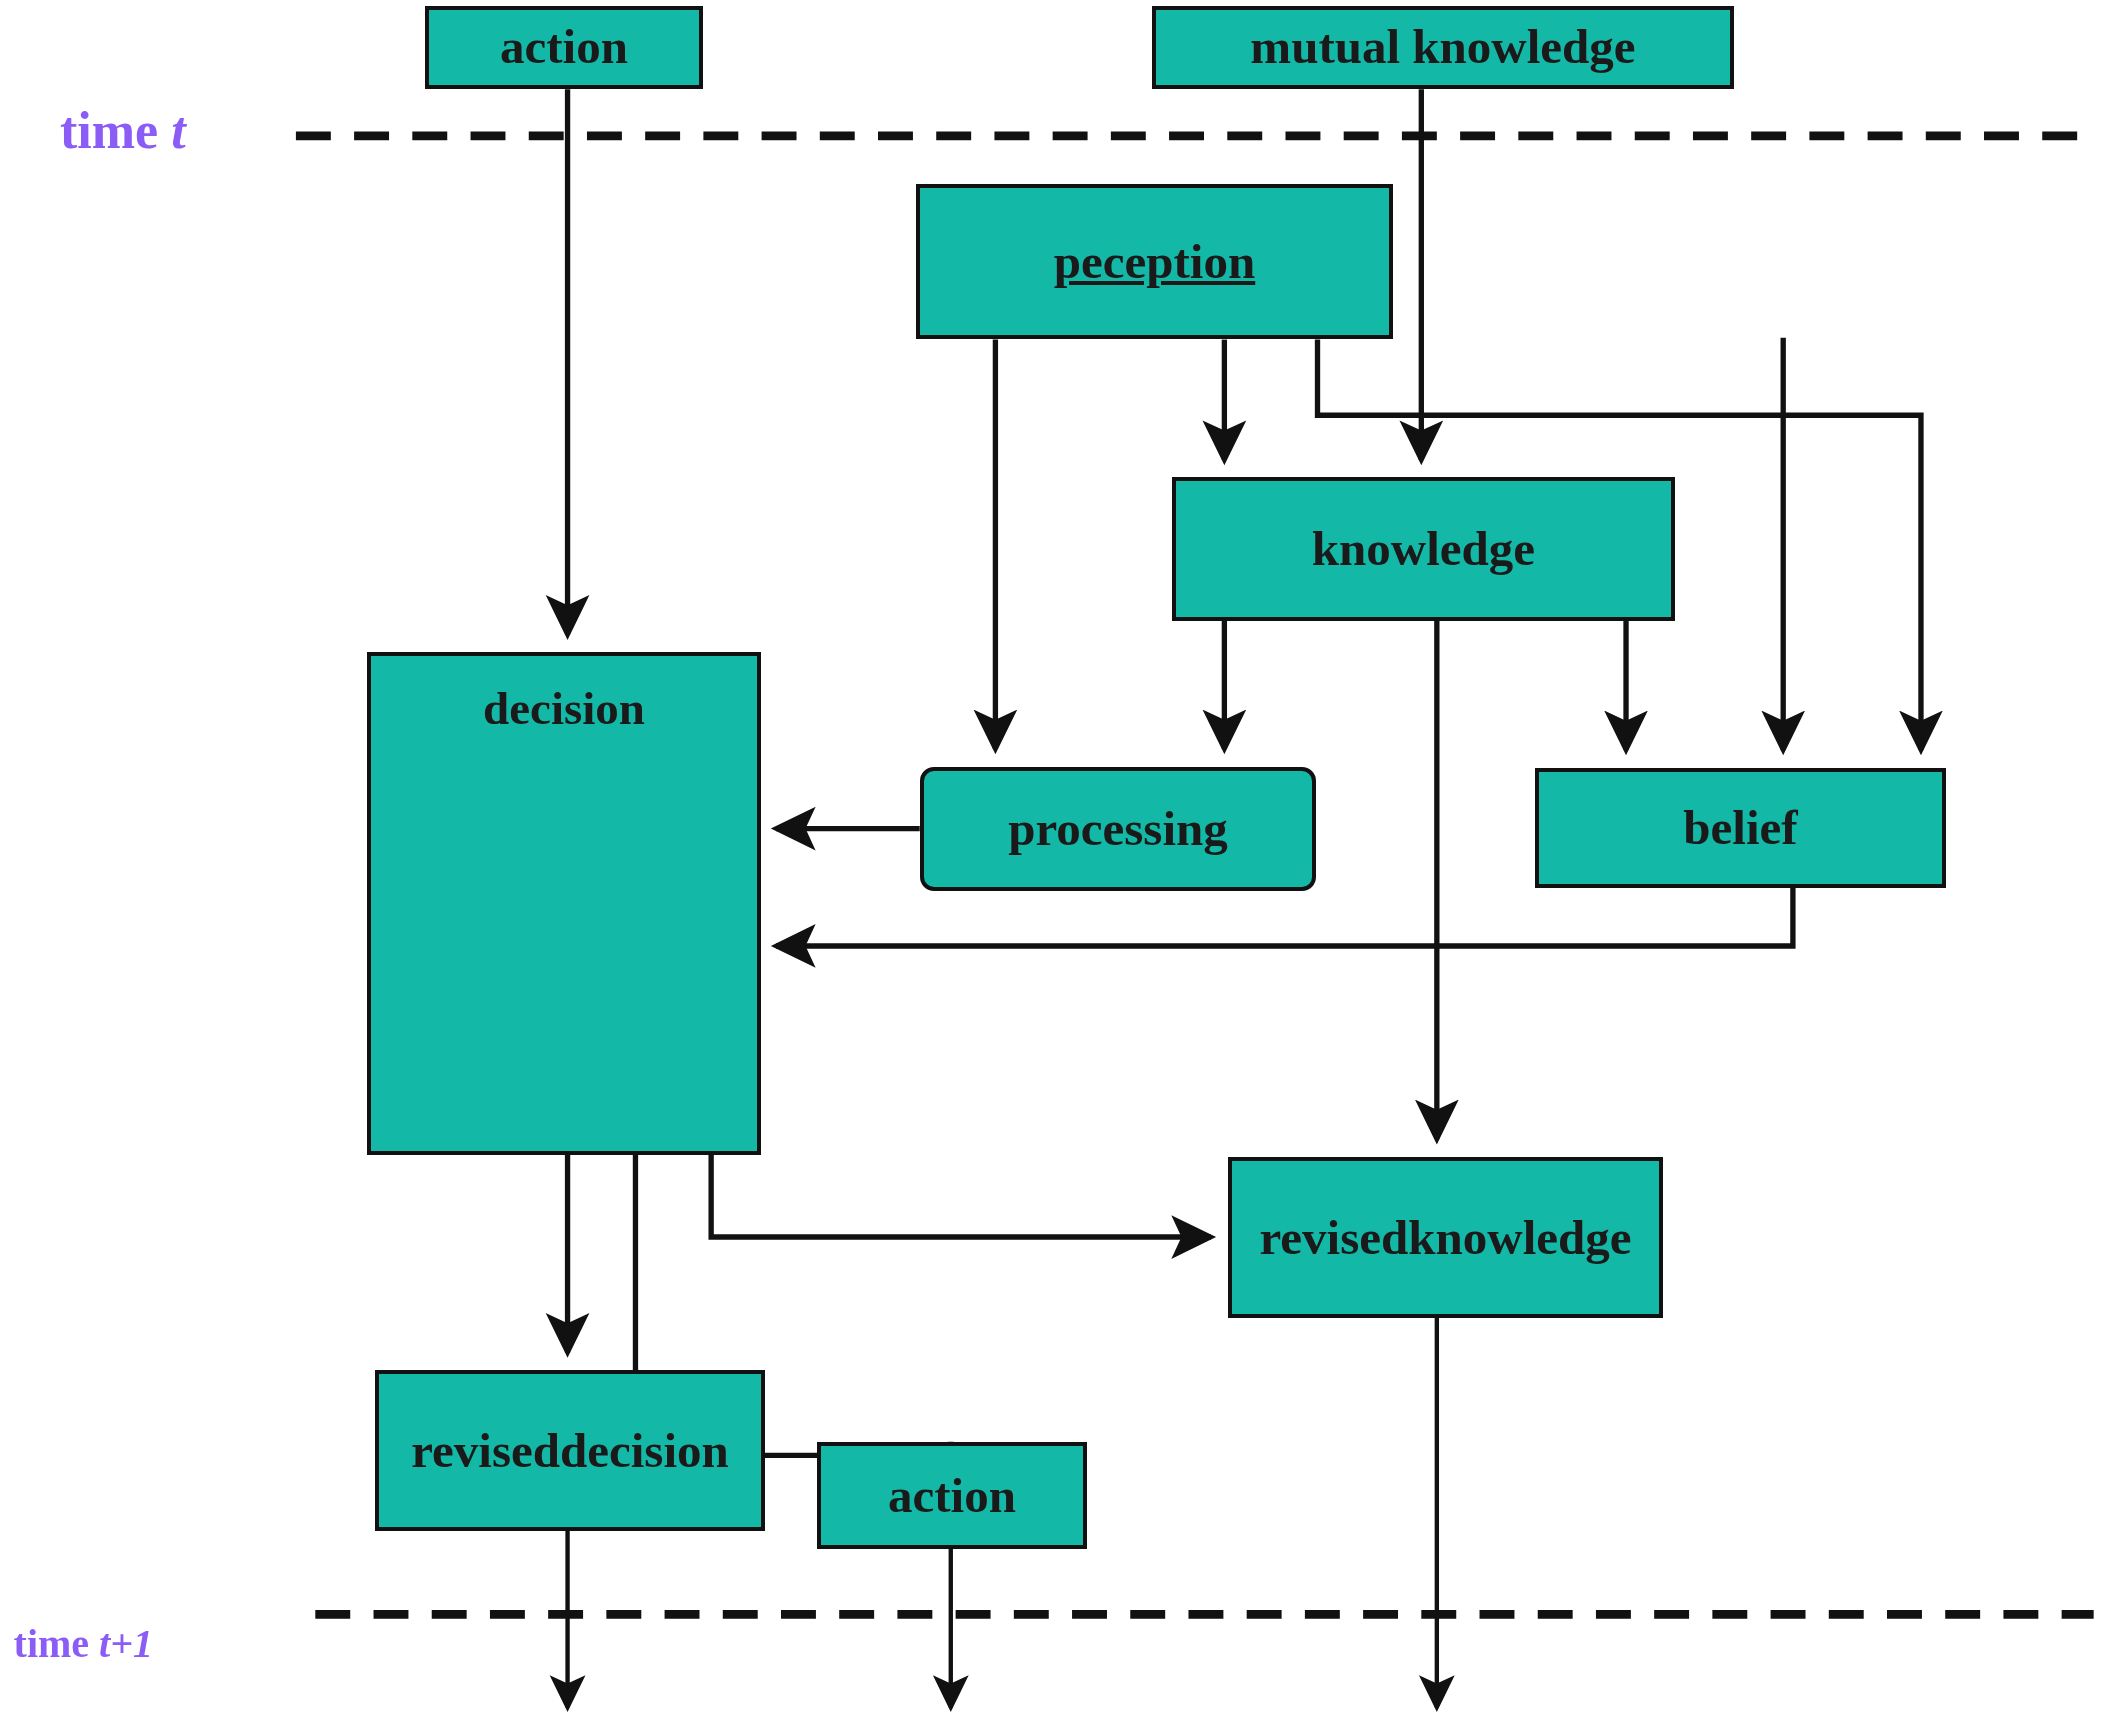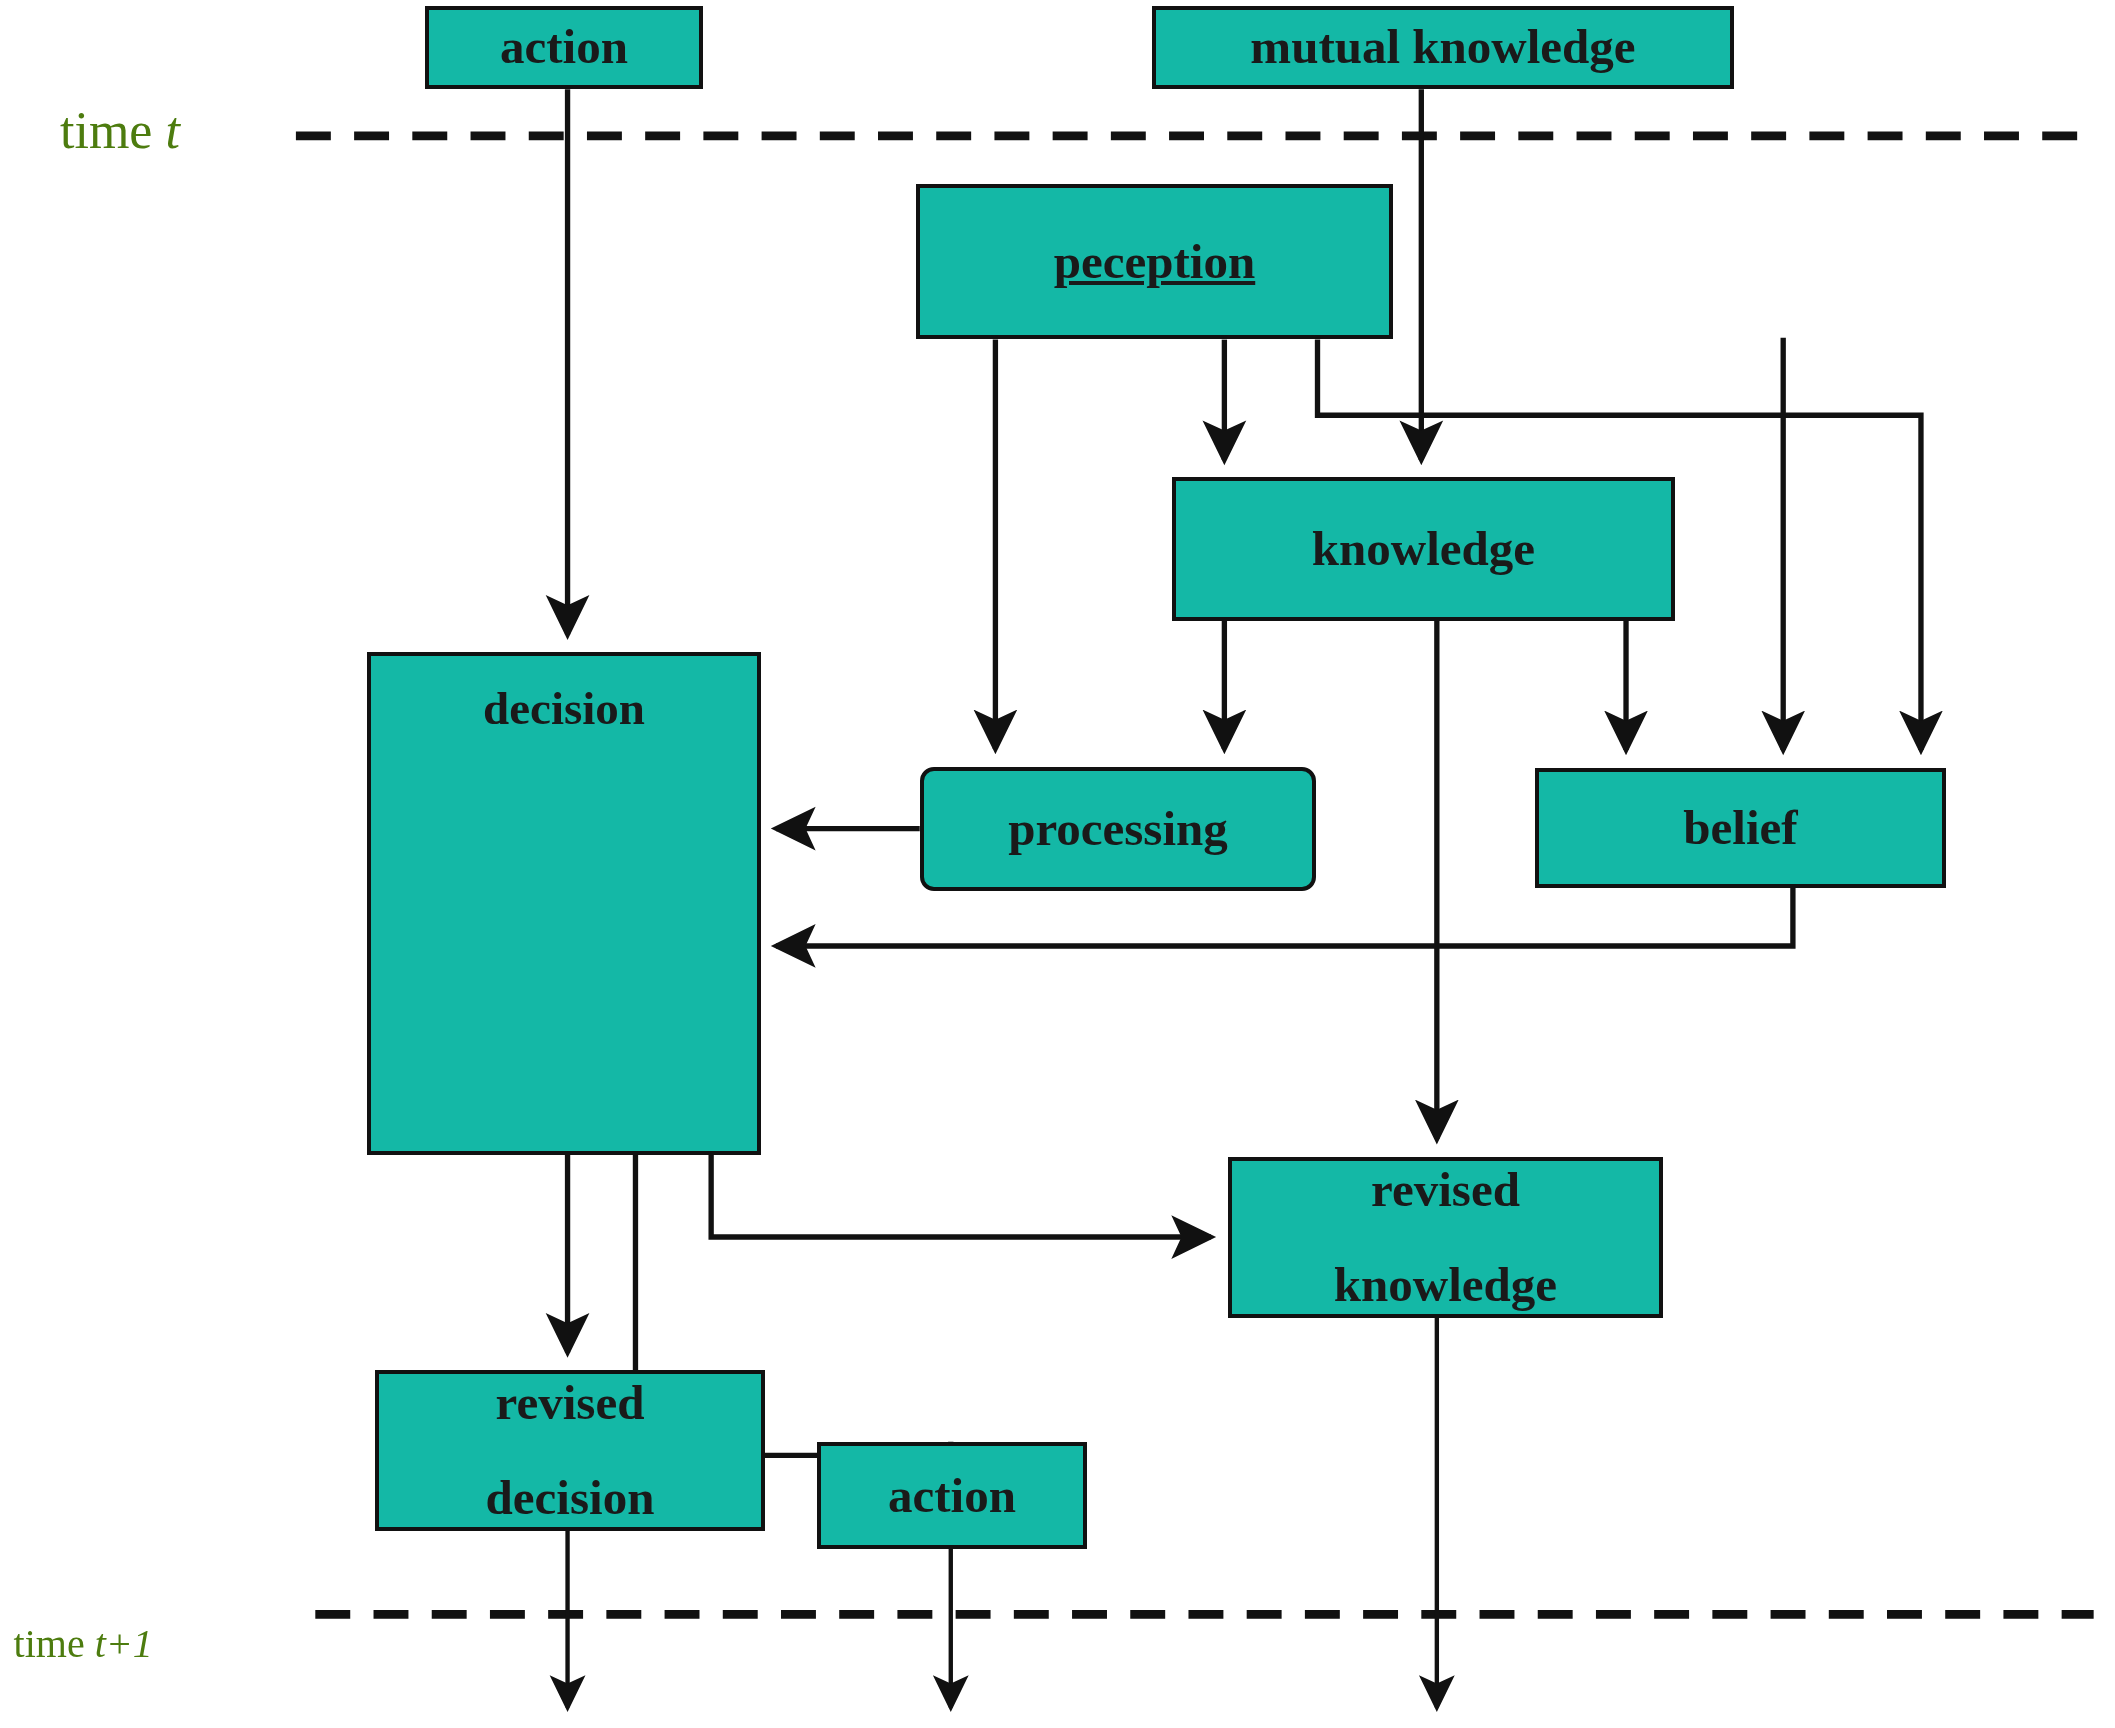--- a/index.html
+++ b/index.html
@@ -30,22 +30,21 @@
     display: flex;
     align-items: center;
     justify-content: center;
     text-align: center;
     font-weight: bold;
     color: #1a1a1a;
     line-height: 1.18;
     z-index: 3;
   }
   .node.twoline {
-    flex-direction: column;
-    justify-content: space-between;
+    flex-direction: row;
   }
   .node.stack {
     display: block;
     padding: 0;
   }
   .stack-title {
     width: 100%;
     text-align: center;
     font-weight: bold;
     color: #1a1a1a;
@@ -56,22 +55,22 @@
     border: 4.9px solid #111111;
     background: #ffffff;
     display: flex;
     align-items: center;
     justify-content: center;
     font-weight: bold;
     color: #1a1a1a;
   }
   .timelabel {
     position: absolute;
-    font-weight: normal;
-    color: #4d7c0f;
+    font-weight: bold;
+    color: #8b5cf6;
     white-space: nowrap;
     z-index: 4;
   }
   .timelabel .ital {
     font-style: italic;
   }
 </style>
 </head>
 <body>
 

